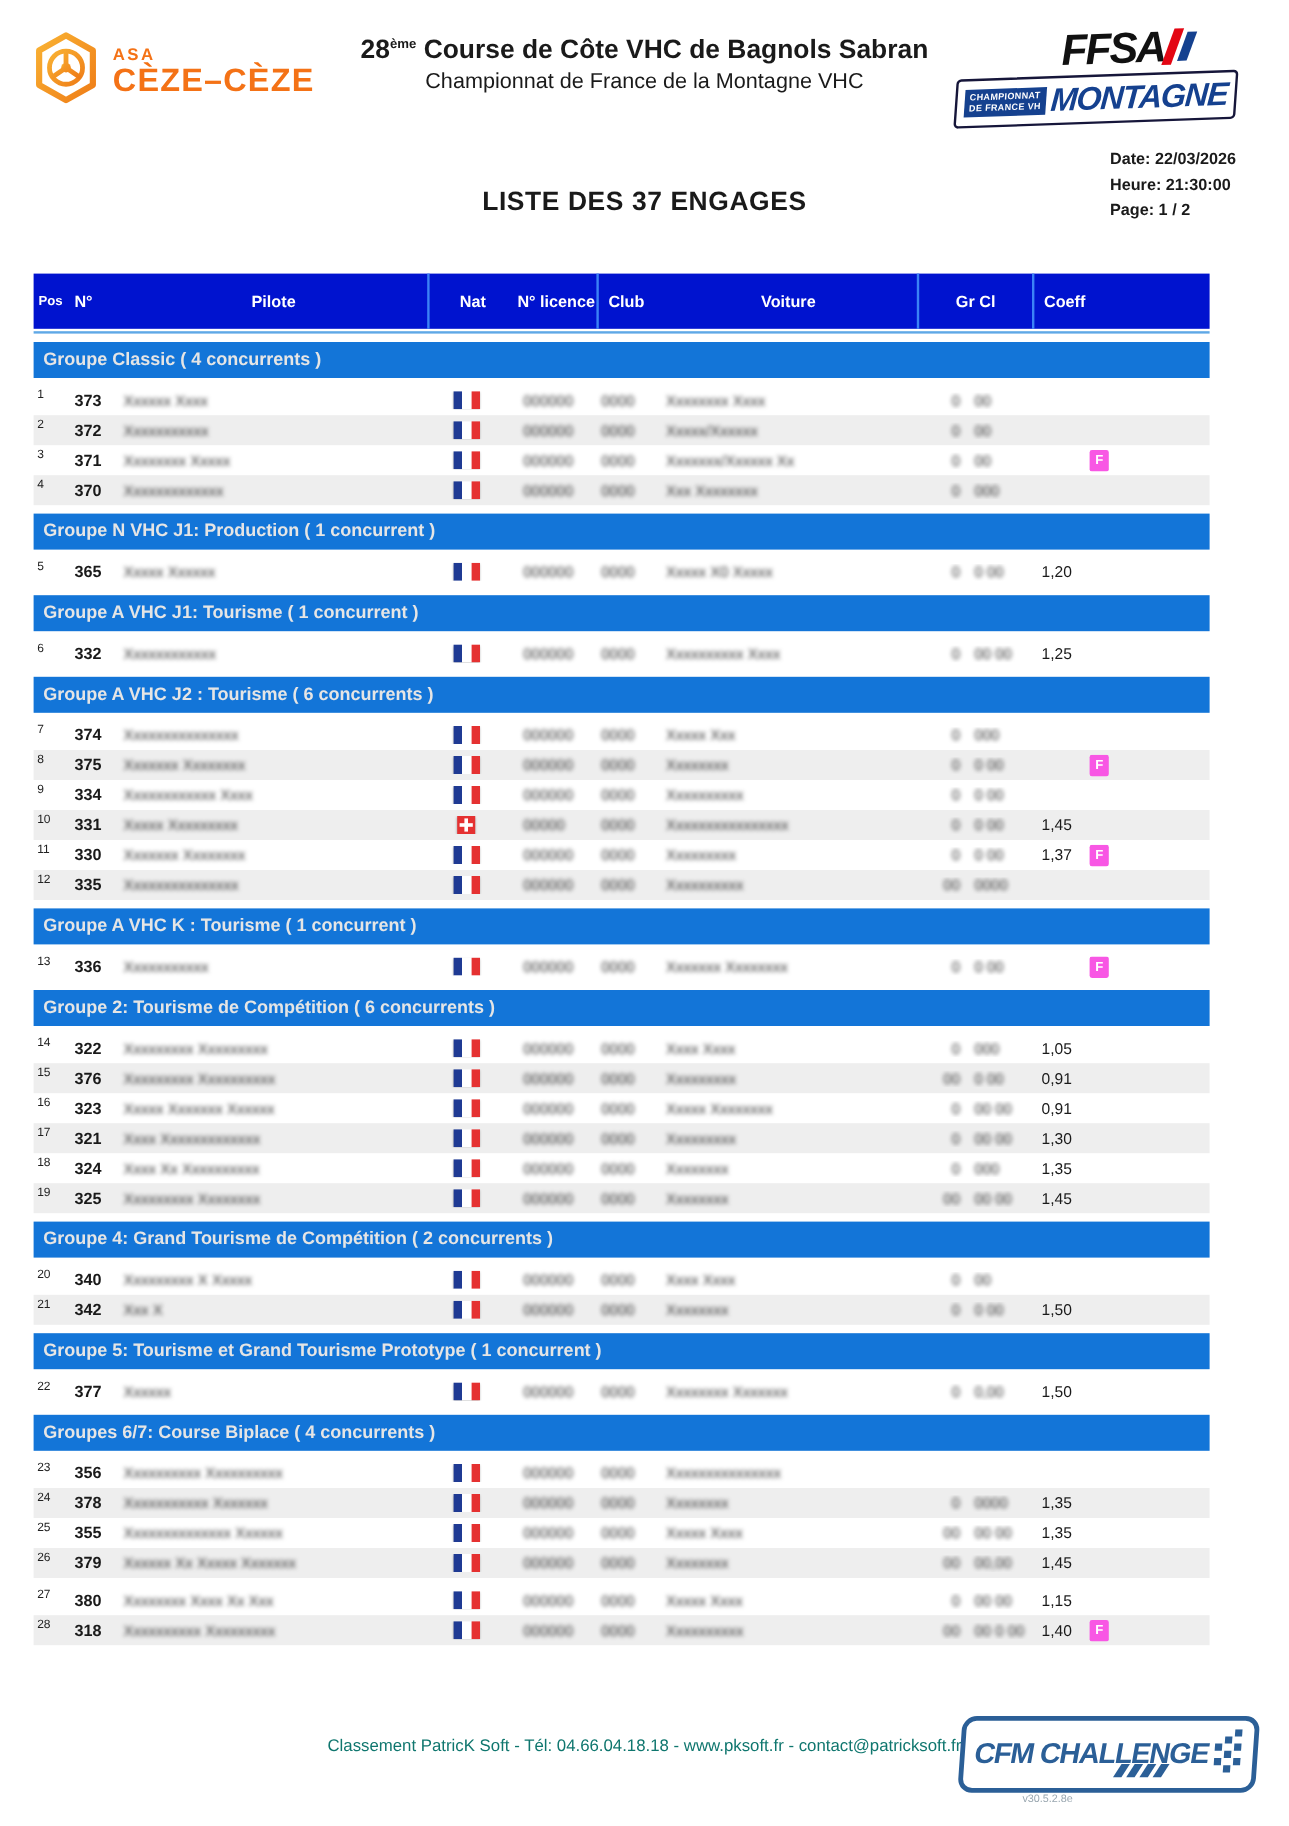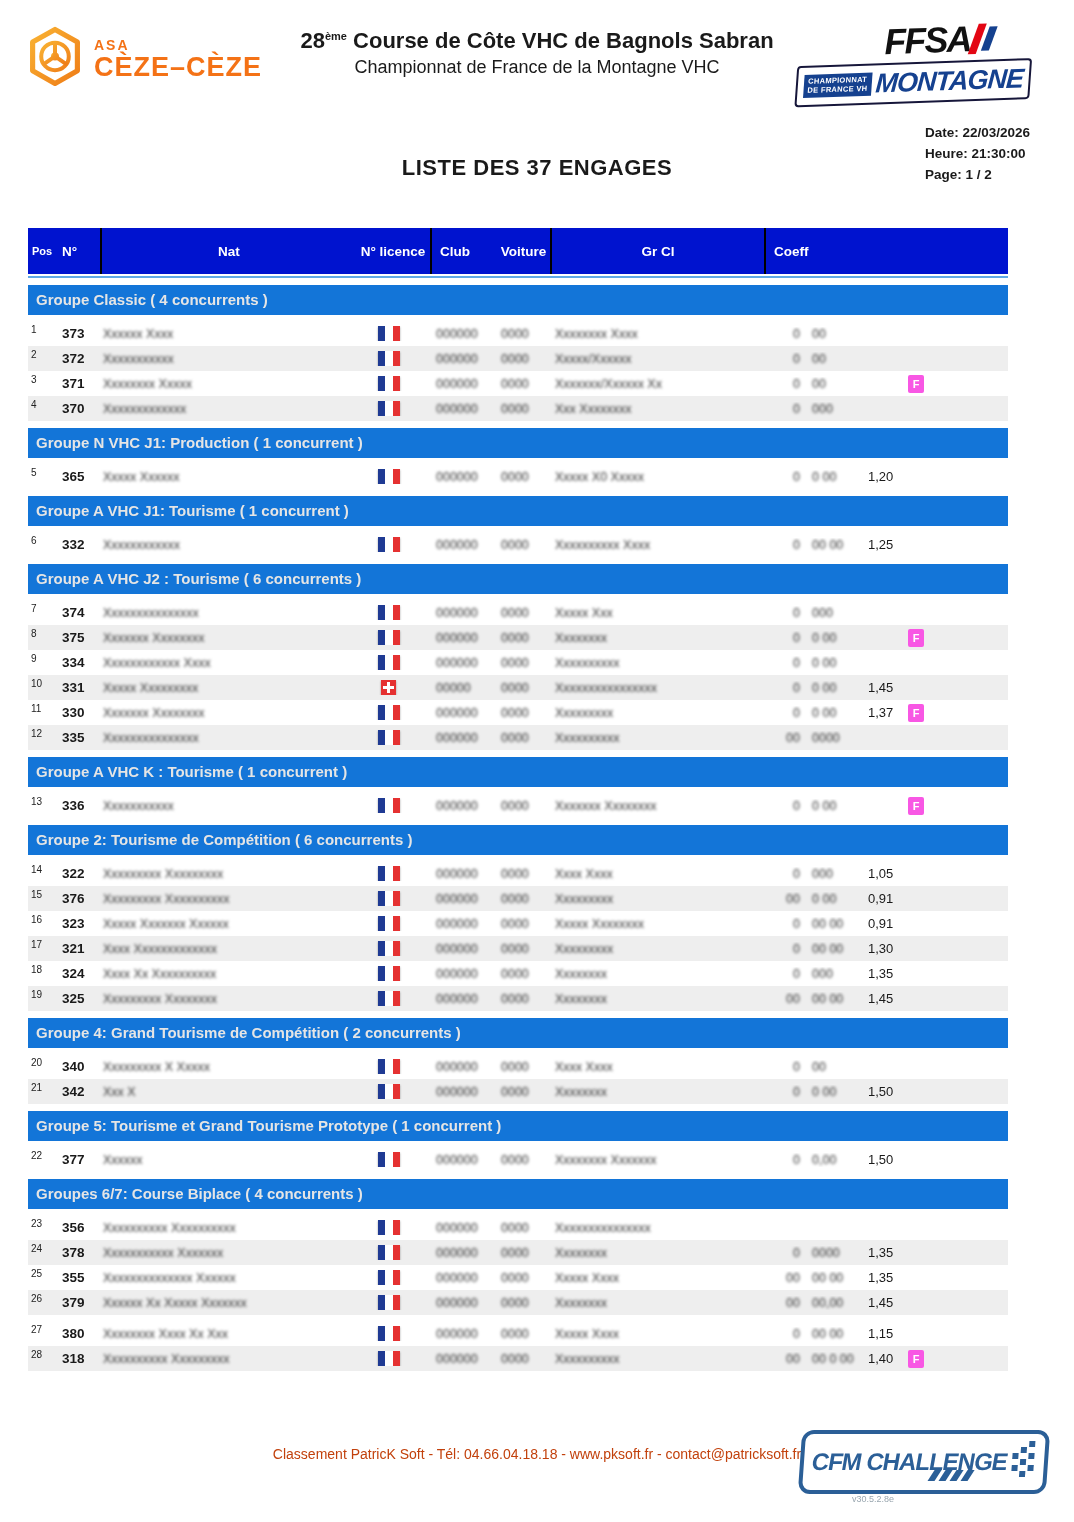--- a/index.html
+++ b/index.html
@@ -34,21 +34,21 @@
               font-size:22px;font-weight:800;letter-spacing:.5px;}
 
   
   .table{position:absolute;left:28px;top:228px;width:980px;}
   .grid{display:grid;grid-template-columns:32px 40px 256px 74px 67px 53px 214px 96px 148px;align-items:center;}
   .thead{height:46px;background:#0013cf;color:#fff;}
   .th{font-weight:700;font-size:13.5px;height:100%;display:flex;align-items:center;}
   .th.c-pos{font-size:11px;padding-left:4px;}
   .th.c-num{padding-left:2px;}
   .th.center{justify-content:center;}
-  .th.bl{border-left:2px solid #000000;}
+  .th.bl{border-left:2px solid #3b82f6;}
   .th.padl{padding-left:8px;}
   .head-line{height:2px;background:#5fa8e6;margin-top:2px;}
 
   .group-band{height:30px;line-height:30px;background:#1375d8;color:#e5e5e5;font-weight:700;font-size:15px;
               padding-left:8px;margin-top:7px;}
   .rows{margin-top:6px;}
   .row{height:25px;font-size:12.5px;}
   .row.alt{background:#eeeeee;}
   .cell{overflow:hidden;white-space:nowrap;}
   .cell.pos{font-size:10px;padding-left:3px;color:#222;align-self:start;padding-top:3px;}
@@ -71,21 +71,21 @@
   .flag i{flex:1;}
   .flag.fr i:nth-child(1){background:#1f3a93;}
   .flag.fr i:nth-child(2){background:#fff;}
   .flag.fr i:nth-child(3){background:#e53131;}
   .flag.ch{width:15px;height:15px;background:#e53131;position:relative;margin-left:25px;}
   .flag.ch::before{content:"";position:absolute;left:6px;top:2px;width:3px;height:11px;background:#fff;}
   .flag.ch::after{content:"";position:absolute;left:2px;top:6px;width:11px;height:3px;background:#fff;}
 
   
   .footer-text{position:absolute;left:0;top:1446px;width:1074px;text-align:center;
-               font-size:14px;font-weight:500;color:#c2410c;}
+               font-size:14px;font-weight:500;color:#0f766e;}
   .cfm-logo{position:absolute;left:800px;top:1430px;width:240px;height:56px;border:4px solid #2b5f97;
             border-radius:12px;transform:skewX(-4deg);display:flex;align-items:center;background:#fff;}
   .cfm-text{font-size:24px;font-weight:800;color:#2b5f97;letter-spacing:-1px;margin-left:8px;transform:skewX(-6deg);}
   .cfm-flag{margin-left:4px;}
   .cfm-stripes{position:absolute;left:128px;top:36px;display:flex;}
   .cfm-stripes i{display:block;width:7px;height:11px;background:#2b5f97;transform:skewX(-30deg);margin-right:4px;}
   .version{position:absolute;left:852px;top:1494px;font-size:9px;color:#9aa7b0;}
 </style>
 </head>
 <body>
@@ -137,20 +137,21 @@
     <div>Heure: 21:30:00</div>
     <div>Page: 1 / 2</div>
   </div>
 
   <div class="list-title">LISTE DES 37 ENGAGES</div>
 
   <div class="table">
     <div class="thead grid">
       <div class="th c-pos">Pos</div>
       <div class="th c-num">N°</div>
+      <div class="th center">Pilote</div>
       <div class="th center bl">Nat</div>
       <div class="th center">N° licence</div>
       <div class="th bl padl">Club</div>
       <div class="th center">Voiture</div>
       <div class="th center bl">Gr Cl</div>
       <div class="th bl padl">Coeff</div>
     </div>
     <div class="head-line"></div>
     <div id="table-body">
   <div class="group-band">

